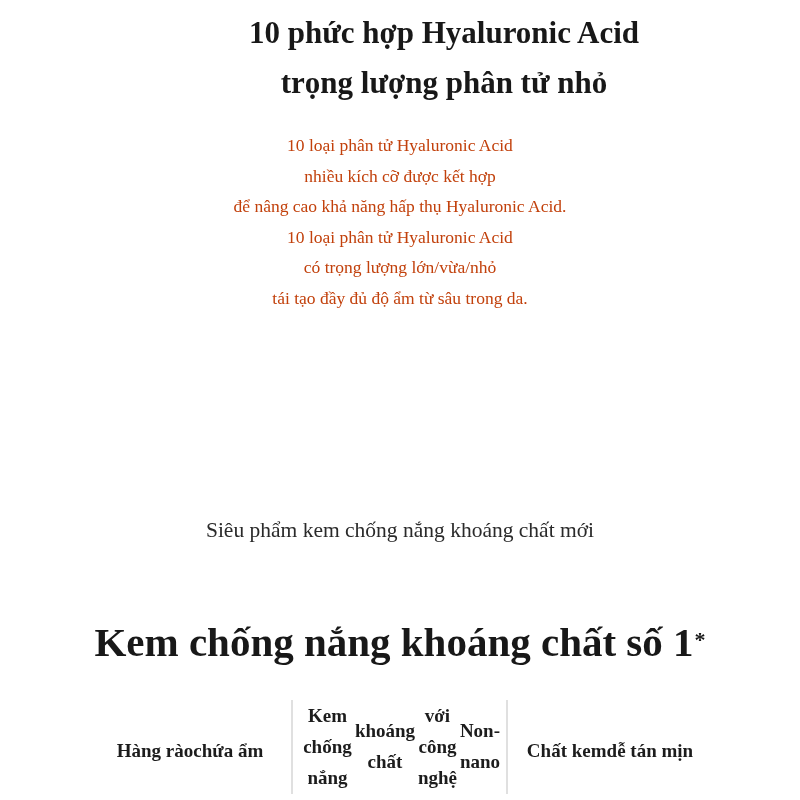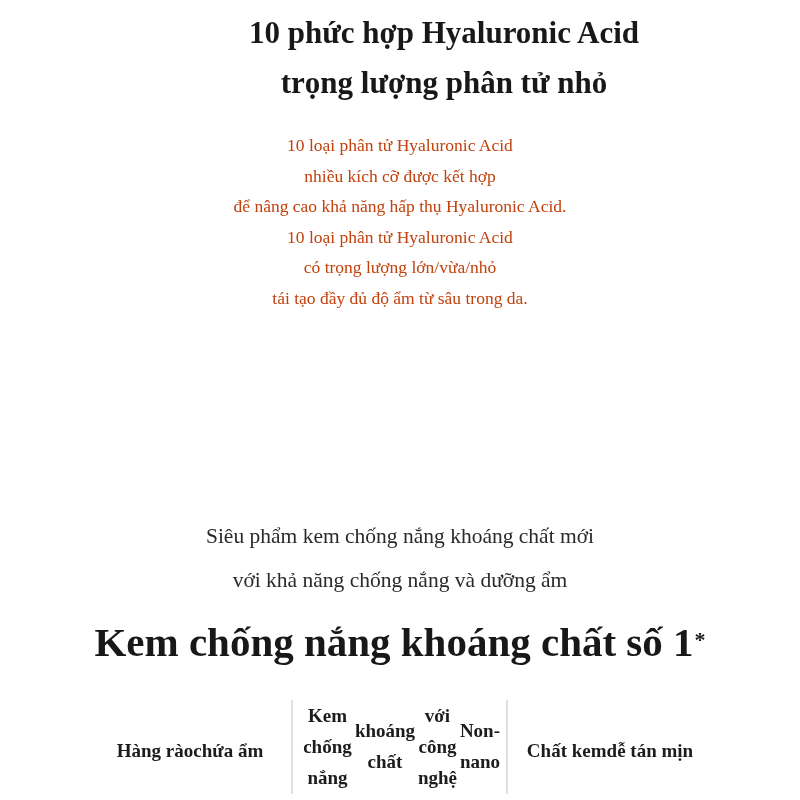--- a/index.html
+++ b/index.html
@@ -36,21 +36,21 @@
       line-height: 30.5px;
       color: #c2410c;
     }
     .desc .line { display: block; }
     .intro {
       top: 511px;
       font-size: 21.5px;
       line-height: 38px;
       color: #2a2a2a;
     }
-    .intro .line { display: block; margin-top: 6px; }
+    .intro .line { display: block; }
     .headline {
       top: 606px;
       font-weight: bold;
       font-size: 41px;
       line-height: 72px;
       color: #181818;
     }
     .headline sup {
       font-size: 22px;
       vertical-align: top;
@@ -104,21 +104,20 @@
   <span class="line">10 loại phân tử Hyaluronic Acid</span>
   <span class="line">nhiều kích cỡ được kết hợp</span>
   <span class="line">để nâng cao khả năng hấp thụ Hyaluronic Acid.</span>
   <span class="line">10 loại phân tử Hyaluronic Acid</span>
   <span class="line">có trọng lượng lớn/vừa/nhỏ</span>
   <span class="line">tái tạo đầy đủ độ ẩm từ sâu trong da.</span>
 </div>
 
 <div class="block intro">
   <span class="line">Siêu phẩm kem chống nắng khoáng chất mới</span>
-  <span class="line">với khả năng chống nắng và dưỡng ẩm</span>
 </div>
 
 <div class="block headline">
   <span>Kem chống nắng khoáng chất số 1</span><sup>*</sup>
 </div>
 
 <div class="features">
   <div class="feature f1">
     <span class="line">Hàng rào</span>
     <span class="line">chứa ẩm</span>

